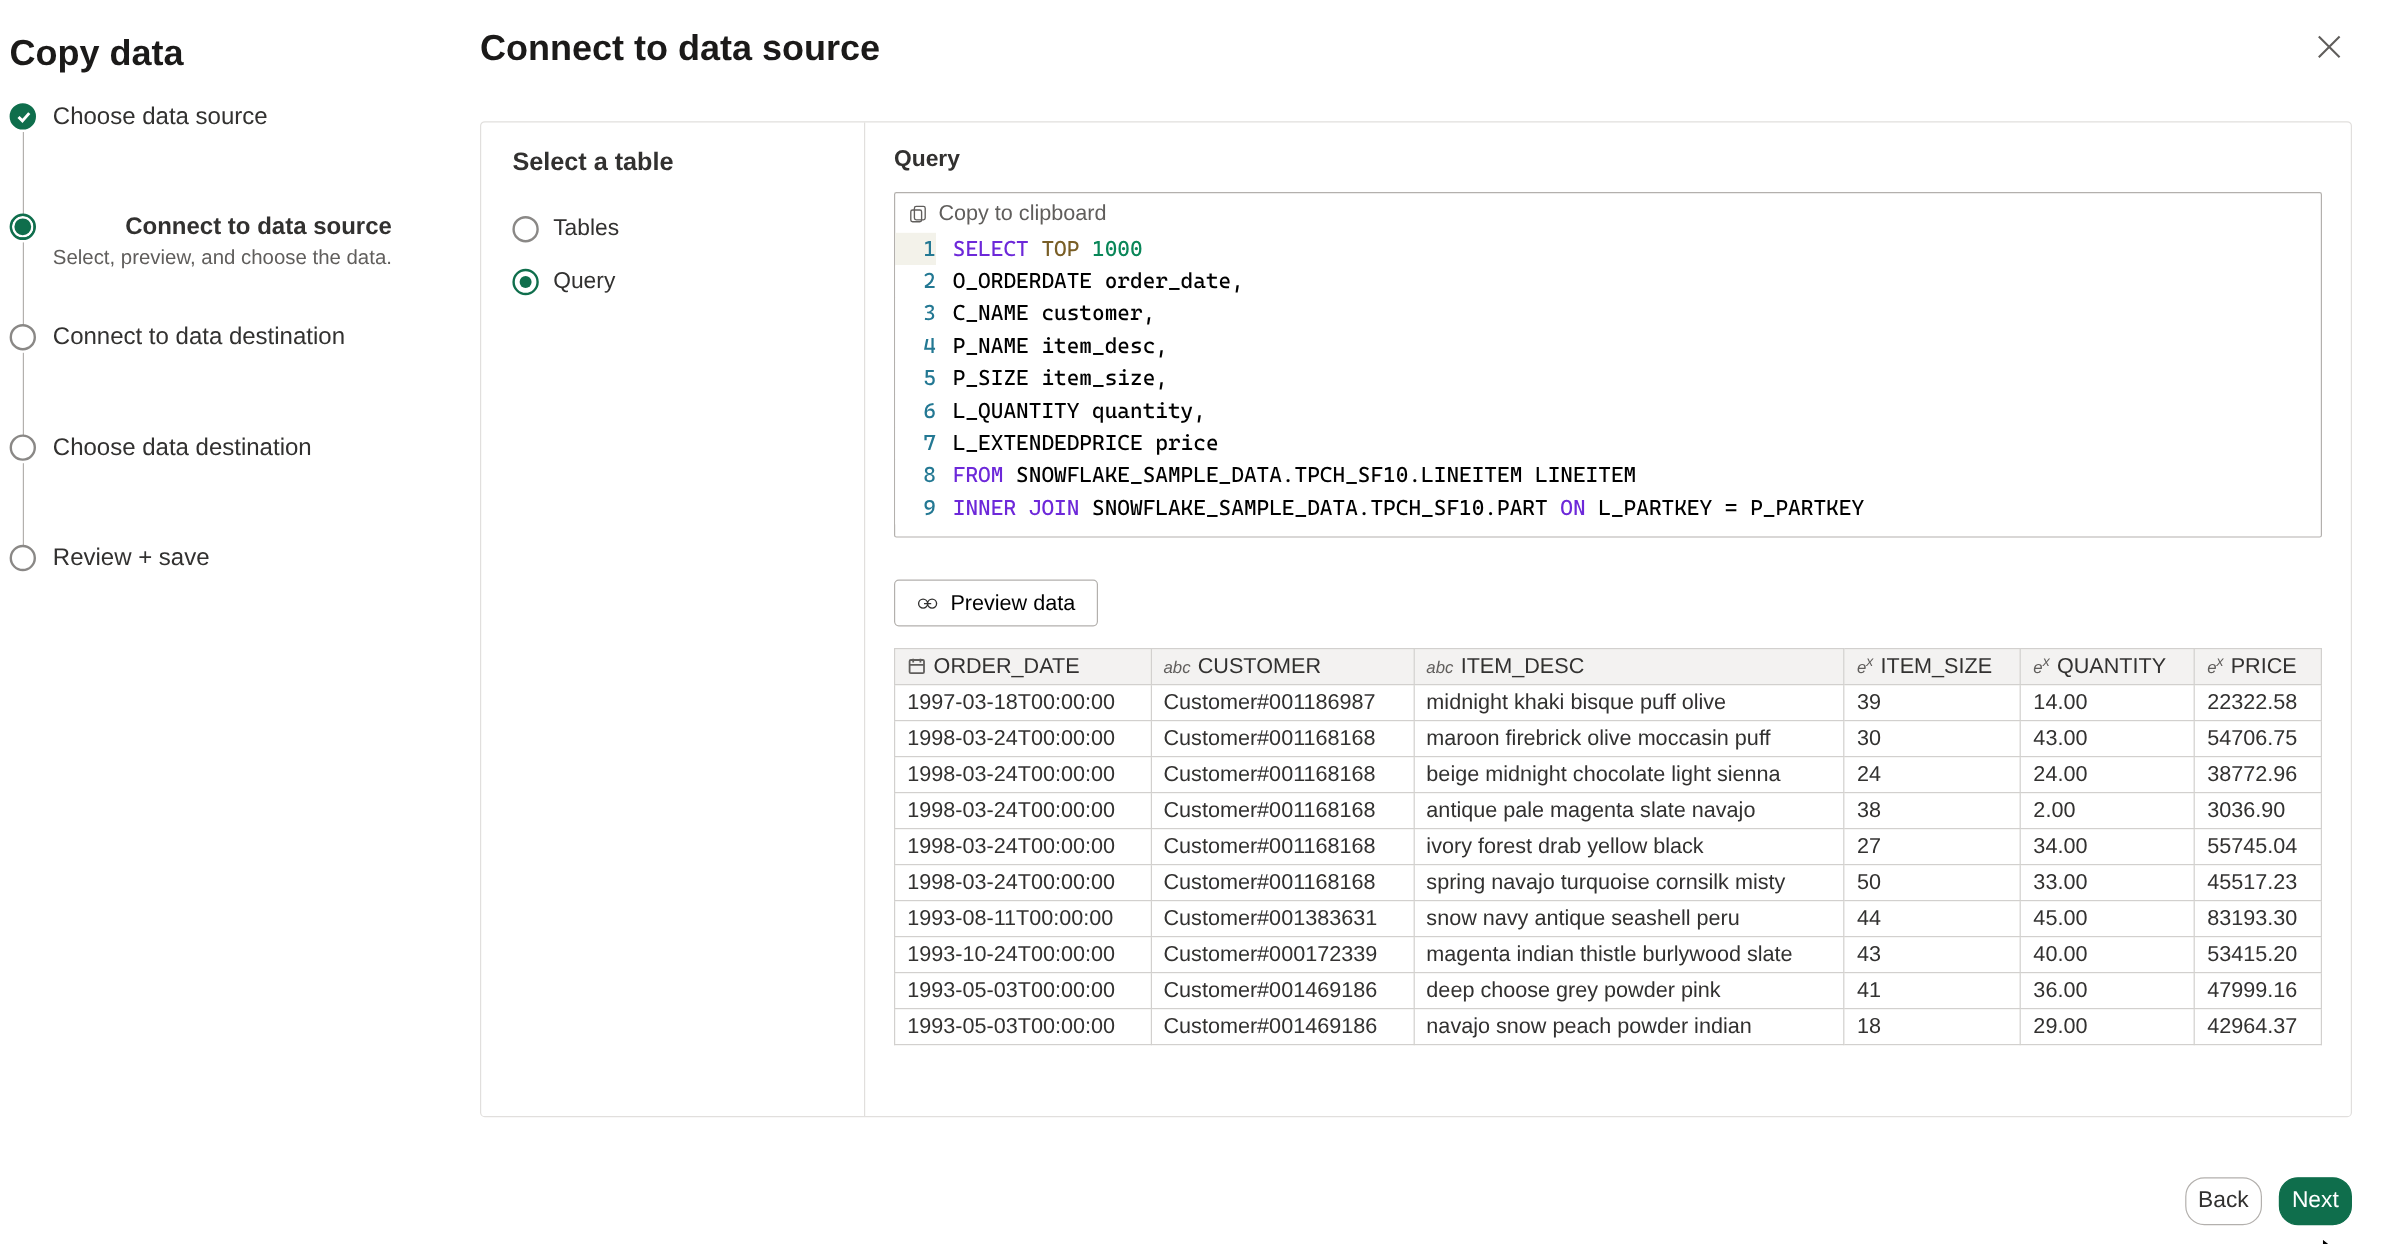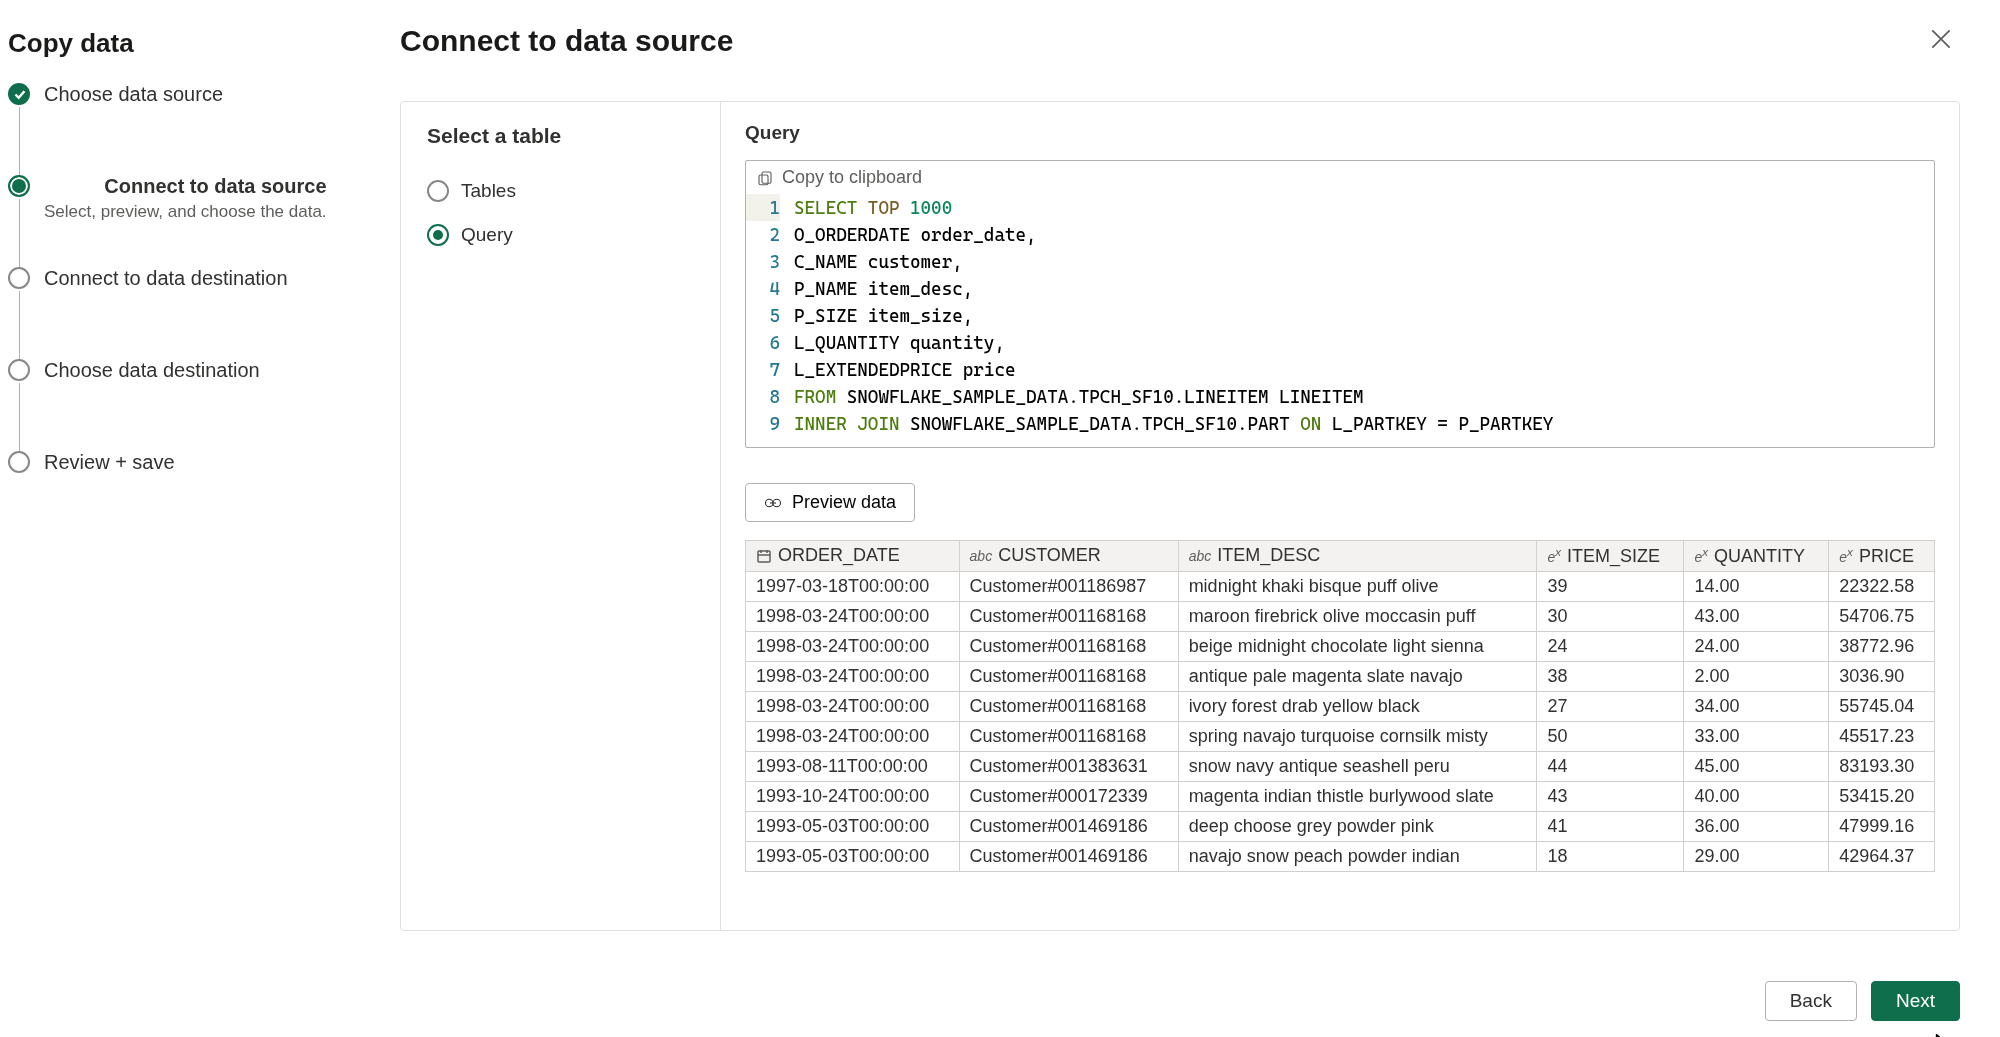--- a/index.html
+++ b/index.html
@@ -11,21 +11,21 @@
       width: 2000px;
       height: 1037px;
       font-size: 18px;
     }
     .sidebar {
       width: 370px;
       padding: 28px 20px 20px 8px;
       overflow: hidden;
     }
     .sidebar-title {
-      font-size: 26px;
+      font-size: 30px;
       font-weight: 600;
       margin-bottom: 24px;
       color: #1b1a19;
     }
     .steps { display: flex; flex-direction: column; text-align: right; }
     .step { display: flex; align-items: flex-start; position: relative; }
     .step-marker {
       width: 22px; height: 22px;
       border-radius: 50%;
       border: 2.4px solid #8a8886;
@@ -113,21 +113,21 @@
       font-size: 18px; line-height: 27px;
       padding-bottom: 10px;
     }
     .gutter {
       width: 48px; text-align: right; padding-right: 14px;
       color: #237893; user-select: none;
     }
     .gutter div { background: #fff; }
     .gutter div.active { background: #f3f2ea; }
     .code { color: #000; white-space: pre; }
-    .code .kw { color: #4d7c0f; }
+    .code .kw { color: #6d28d9; }
     .code .func { color: #795e26; }
     .code .num { color: #098658; }
 
     .preview-btn {
       border: 1px solid #b3b0ad; border-radius: 4px;
       background:#fff; padding: 8px 18px;
       display:inline-flex; align-items:center; gap:10px;
       font-size:18px; cursor:pointer;margin-top:21px;
     }
     .preview-btn svg { width:18px; height:14px; stroke:#323130; stroke-width:1.5; fill:none; }
@@ -145,21 +145,21 @@
     }
     .data-table th { background: #f3f2f1; font-weight: 400; }
     .type-ico { font-size: 14px; color: #605e5c; font-style: italic; margin-right: 6px; }
     .cal-ico svg { width:16px; height:16px; fill:none; stroke:#605e5c; stroke-width:1.5; vertical-align:middle; margin-right:6px; margin-top:-2px;}
 
     .footer {
       position: absolute; right: 40px; bottom: 16px;
       display: flex; gap: 14px; align-items:center;
     }
     .btn {
-      border-radius: 4px; padding: 8px 24px; font-size: 19px; cursor:pointer;
+      border-radius: 16px; padding: 8px 10px; font-size: 19px; cursor:pointer;
     }
     .btn-back { border:1px solid #b3b0ad; background:#fff; color:#323130; }
     .btn-next { border:1px solid #0f6e4c; background:#0f6e4c; color:#fff; }
     .cursor-arrow {
       position: absolute; right: 26px; bottom: -10px;
       width: 0; height: 0;
     }
     .cursor-arrow svg { width:22px; height:26px; }
   </style>
 </head>

